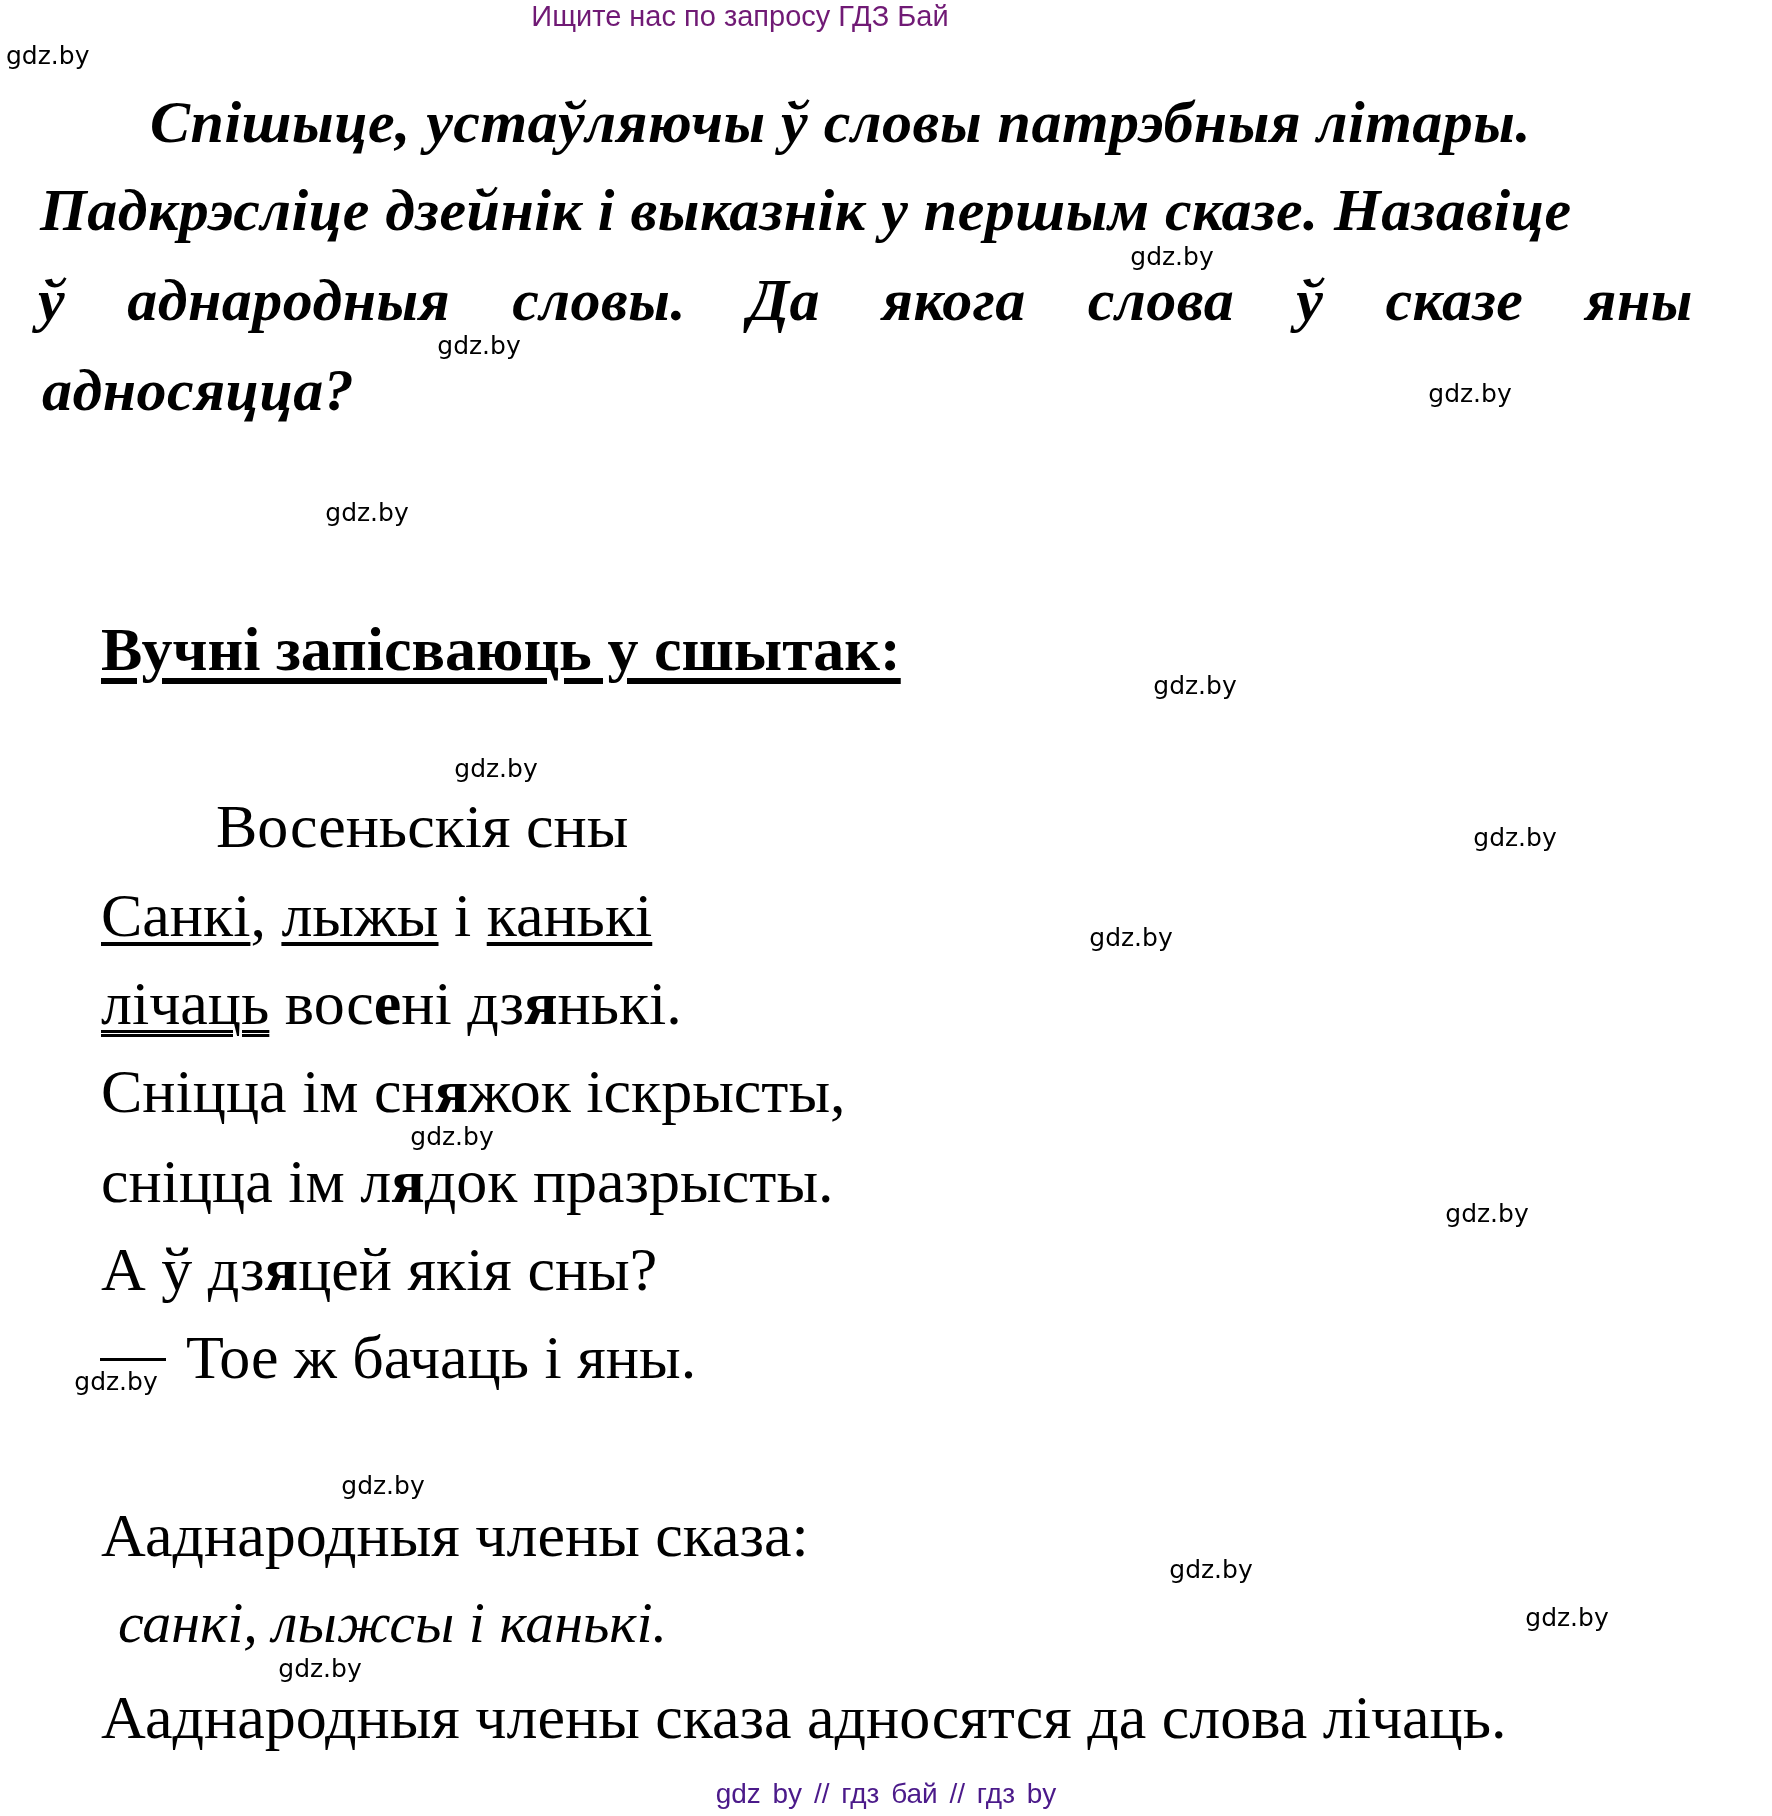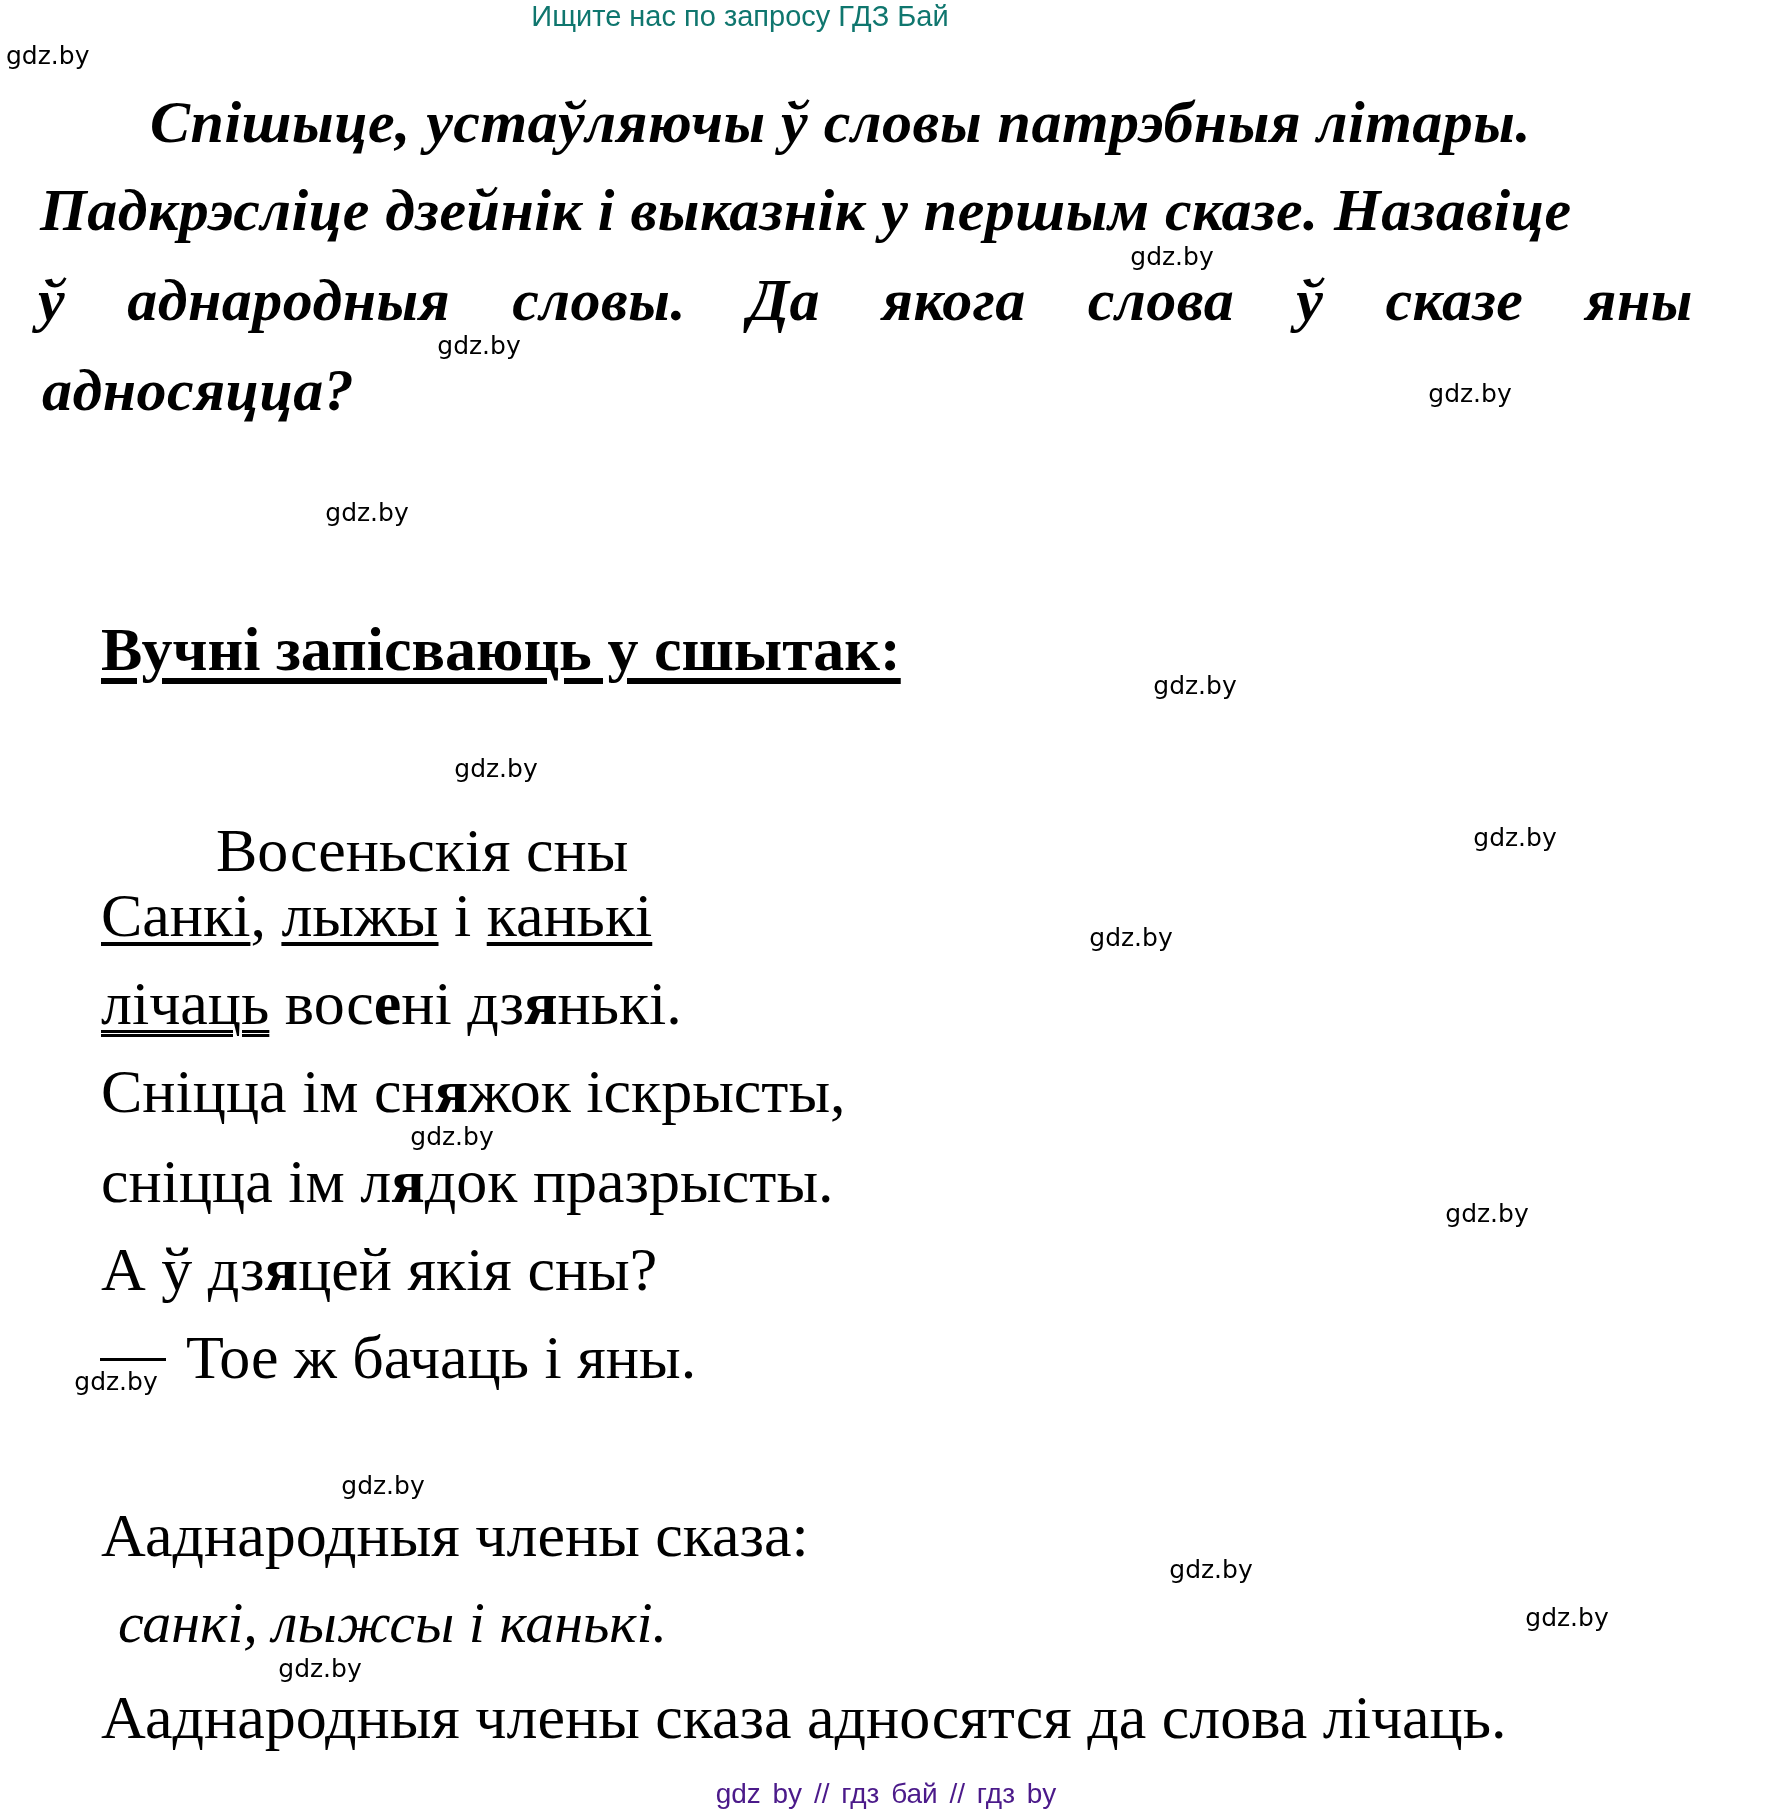--- a/index.html
+++ b/index.html
@@ -1,18 +1,18 @@
 <!DOCTYPE html>
 <html><head>
 <meta charset="utf-8">
 <style>
   html, body { margin: 0; padding: 0; background: #ffffff; }
   body { width: 1772px; height: 1816px; position: relative; overflow: hidden; font-family: "Liberation Serif", serif; color: #000; }
   .abs { position: absolute; white-space: nowrap; }
-  .promo { left: 0; width: 1480px; top: 0; text-align: center; font-family: "Liberation Sans", sans-serif; font-size: 29px; color: #0f766e; line-height: 32px; }
+  .promo { left: 0; width: 1480px; top: 0; text-align: center; font-family: "Liberation Sans", sans-serif; font-size: 29px; color: #701a75; line-height: 32px; }
   .wm { font-family: "DejaVu Sans", sans-serif; font-size: 25px; color: #000000; line-height: 28px; transform: translate(-50%, -50%); }
   .wm.tl { transform: none; }
   .task { font-family: "Liberation Serif", serif; font-weight: bold; font-style: italic; font-size: 60px; line-height: 60px; letter-spacing: 0.5px; }
   .task.justify { left: 38px; width: 1655px; display: flex; justify-content: space-between; }
   .heading2 { font-weight: bold; font-size: 62px; line-height: 62px; text-decoration: underline; text-decoration-thickness: 6px; text-underline-offset: 8px; }
   .poem { font-size: 62px; line-height: 62px; }
   .u1 { text-decoration: underline; text-decoration-thickness: 4px; text-underline-offset: 6px; }
   .u2 { text-decoration: underline double; text-decoration-thickness: 3px; text-underline-offset: 6px; }
   .b { font-weight: bold; }
   .dash { display: inline-block; width: 66px; height: 3px; background: #000; vertical-align: middle; margin-right: 20px; position: relative; top: -4px; }
@@ -51,21 +51,21 @@
   <span>якога</span>
   <span>слова</span>
   <span>ў</span>
   <span>сказе</span>
   <span>яны</span>
 </div>
 <div class="abs task" style="left:42px; top:360px;">адносяцца?</div>
 
 <div class="abs heading2" style="left:101px; top:618px;">Вучні запісваюць у сшытак:</div>
 
-<div class="abs poem" style="left:216px; top:819px;text-align:right;">Восеньскія сны</div>
+<div class="abs poem" style="left:216px; top:795px;text-align:right;">Восеньскія сны</div>
 
 <div class="abs poem" style="left:101px; top:884px;">
   <span class="u1">Санкі</span><span>, </span><span class="u1">лыжы</span><span> і </span><span class="u1">канькі</span>
 </div>
 
 <div class="abs poem" style="left:101px; top:972px;">
   <span class="u2">лічаць</span><span> вос</span><span class="b">е</span><span>ні дз</span><span class="b">я</span><span>нькі.</span>
 </div>
 
 <div class="abs poem" style="left:101px; top:1060px;">

